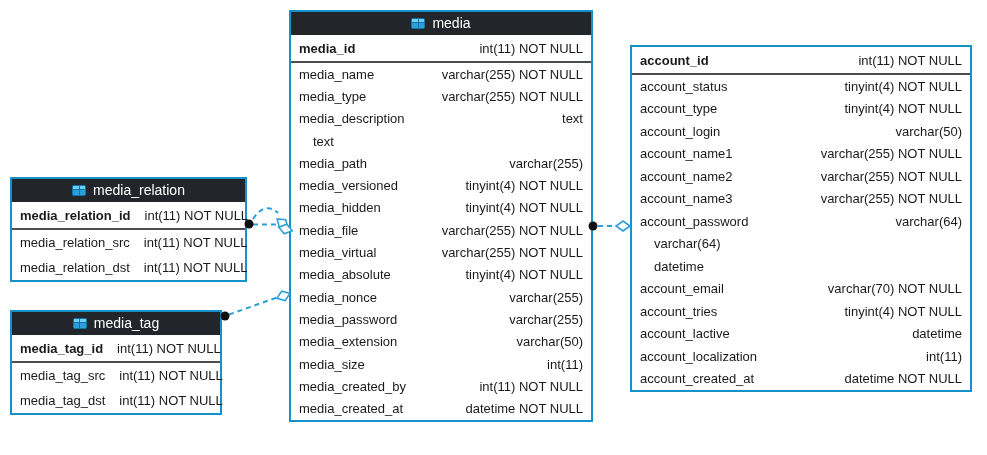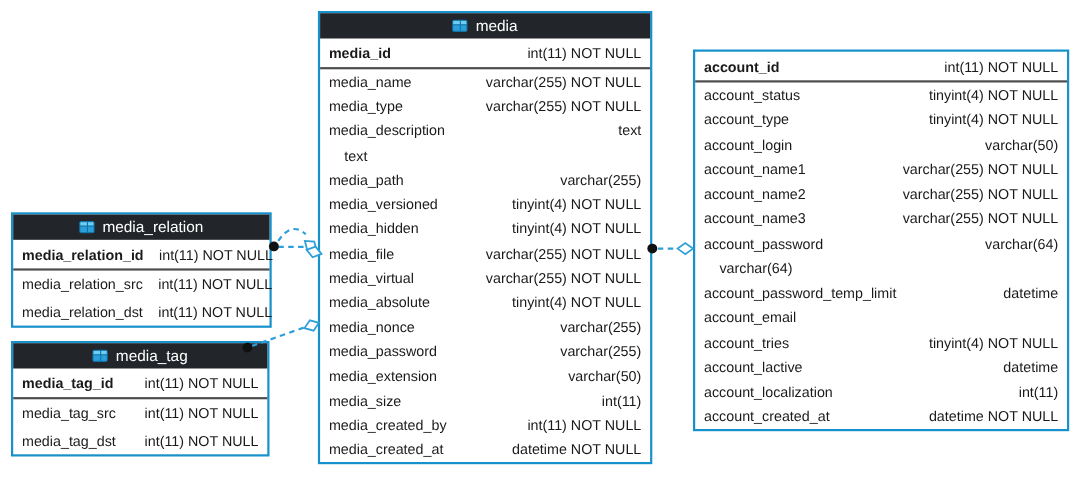--- a/index.html
+++ b/index.html
@@ -126,21 +126,21 @@
           <span class="col-name">media_created_by</span>
           <span class="col-type">int(11) NOT NULL</span>
         </div>
         <div class="row">
           <span class="col-name">media_created_at</span>
           <span class="col-type">datetime NOT NULL</span>
         </div>
       </div>
   </div>
 
-  <div class="db-table" style="left:10px;top:177px;width:237px;margin-top:16px;--rh:25px;">
+  <div class="db-table" style="left:10px;top:177px;width:237px;--rh:25px;">
     <div class="db-header">
       <span class="tbl-icon">
         <i class="top"></i>
           <i class="top"></i>
           <i class="bot"></i>
           <i class="bot"></i>
       </span>
       <span>media_relation</span>
     </div>
     <div class="db-body">
@@ -152,21 +152,21 @@
           <span class="col-name">media_relation_src</span>
           <span class="col-type">int(11) NOT NULL</span>
         </div>
         <div class="row">
           <span class="col-name">media_relation_dst</span>
           <span class="col-type">int(11) NOT NULL</span>
         </div>
       </div>
   </div>
 
-  <div class="db-table" style="left:10px;top:310px;width:235px;--rh:25px;">
+  <div class="db-table" style="left:10px;top:310px;width:212px;--rh:25px;">
     <div class="db-header">
       <span class="tbl-icon">
         <i class="top"></i>
           <i class="top"></i>
           <i class="bot"></i>
           <i class="bot"></i>
       </span>
       <span>media_tag</span>
     </div>
     <div class="db-body">
@@ -216,25 +216,25 @@
           <span class="col-type">varchar(255) NOT NULL</span>
         </div>
         <div class="row">
           <span class="col-name">account_password</span>
           <span class="col-type">varchar(64)</span>
         </div>
         <div class="row">
           <span class="col-type">varchar(64)</span>
         </div>
         <div class="row">
-          <span class="col-name">account_password_temp_limit</span>
           <span class="col-type">datetime</span>
         </div>
         <div class="row">
           <span class="col-name">account_email</span>
+          <span class="col-type">varchar(70) NOT NULL</span>
         </div>
         <div class="row">
           <span class="col-name">account_tries</span>
           <span class="col-type">tinyint(4) NOT NULL</span>
         </div>
         <div class="row">
           <span class="col-name">account_lactive</span>
           <span class="col-type">datetime</span>
         </div>
         <div class="row">

